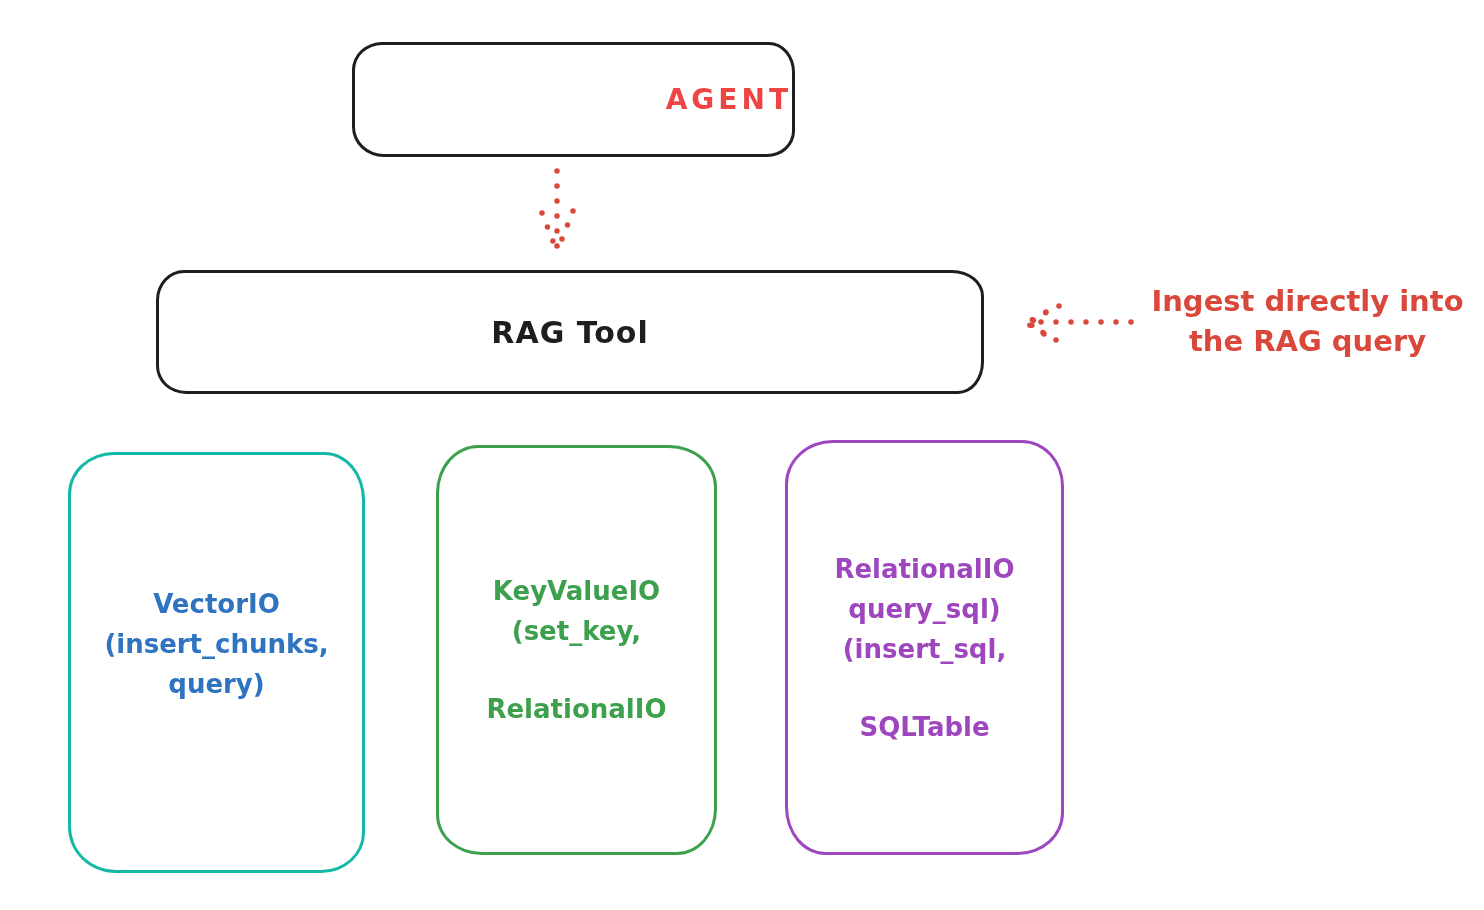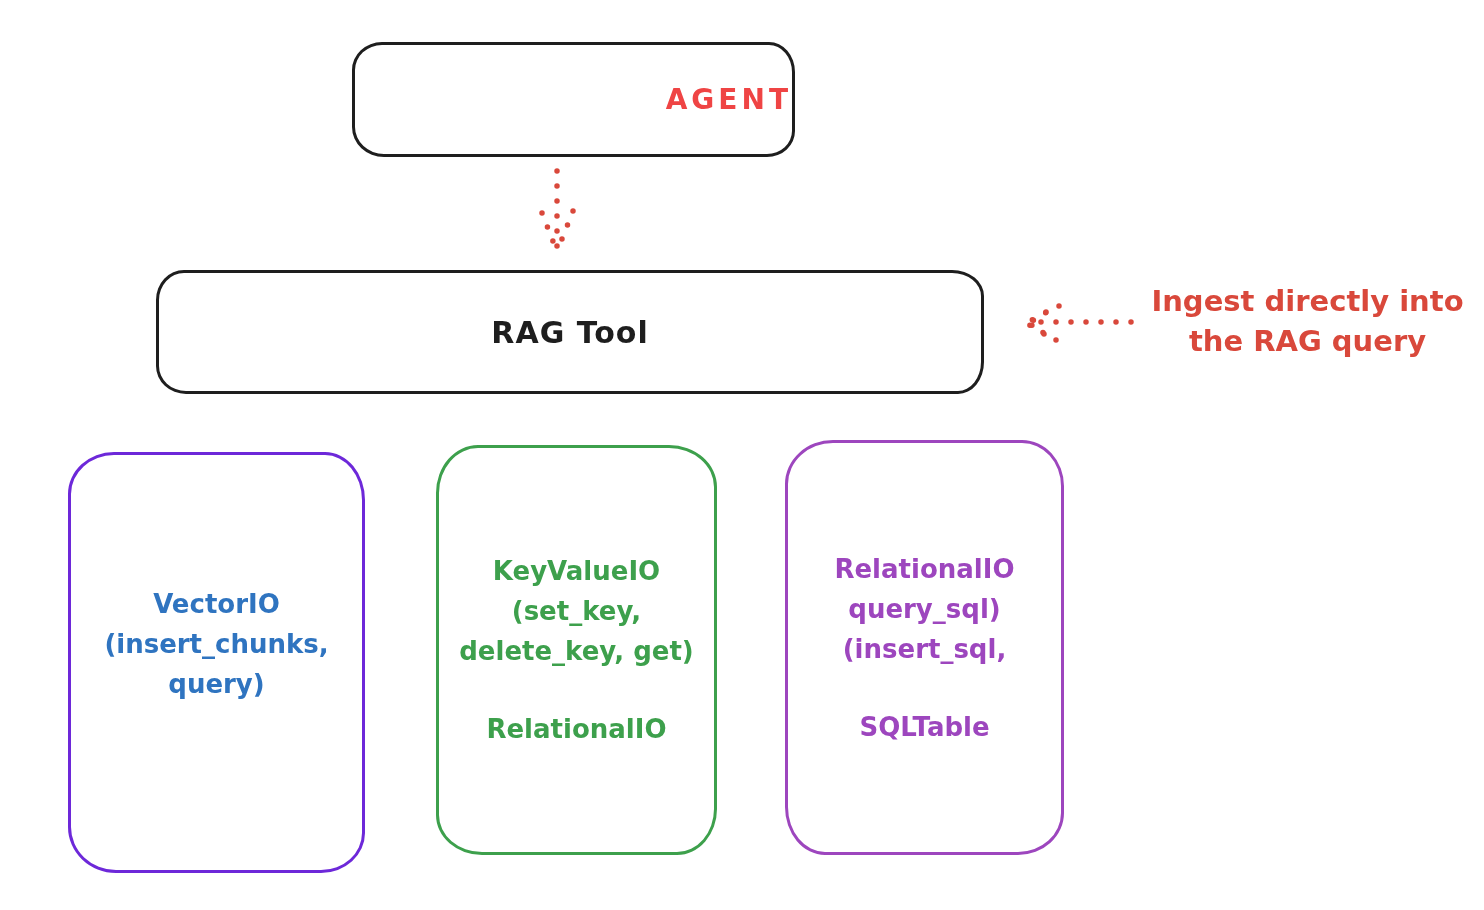--- a/index.html
+++ b/index.html
@@ -32,21 +32,21 @@
     border: 3.5px solid #1e1e1e;
     border-radius: 28px 32px 26px 30px / 30px 26px 32px 28px;
     color: #1e1e1e; font-size: 30px; font-weight: 600; letter-spacing: 1px;
   }
   
   .node-store {
     font-size: 26px; font-weight: 600; line-height: 40px;
   }
   .node-vector {
     left: 68px; top: 452px; width: 297px; height: 421px;
-    border: 3px solid #6d28d9; color: #2f74c0;
+    border: 3px solid #14b8a6; color: #2f74c0;
     border-radius: 46px 40px 44px 48px / 42px 48px 40px 46px;
   }
   .node-keyvalue {
     left: 428px; top: 445px; width: 281px; height: 410px;
     border: 3px solid #3da04c; color: #3da04c;
     border-radius: 42px 48px 40px 46px / 48px 42px 46px 40px;
     margin-left: 8px;
   }
   .node-relational {
     left: 785px; top: 440px; width: 279px; height: 415px;
@@ -106,21 +106,20 @@
       <div>(insert_chunks,</div>
       <div>query)</div>
       <div class="store-gap"></div>
     </div>
   </div>
 
   <div class="node node-store node-keyvalue">
     <div>
       <div>KeyValueIO</div>
       <div>(set_key,</div>
-      <div>delete_key, get)</div>
       <div class="store-gap"></div>
       <div>RelationalIO</div>
     </div>
   </div>
 
   <div class="node node-store node-relational">
     <div>
       <div>RelationalIO</div>
       <div>query_sql)</div>
       <div>(insert_sql,</div>

